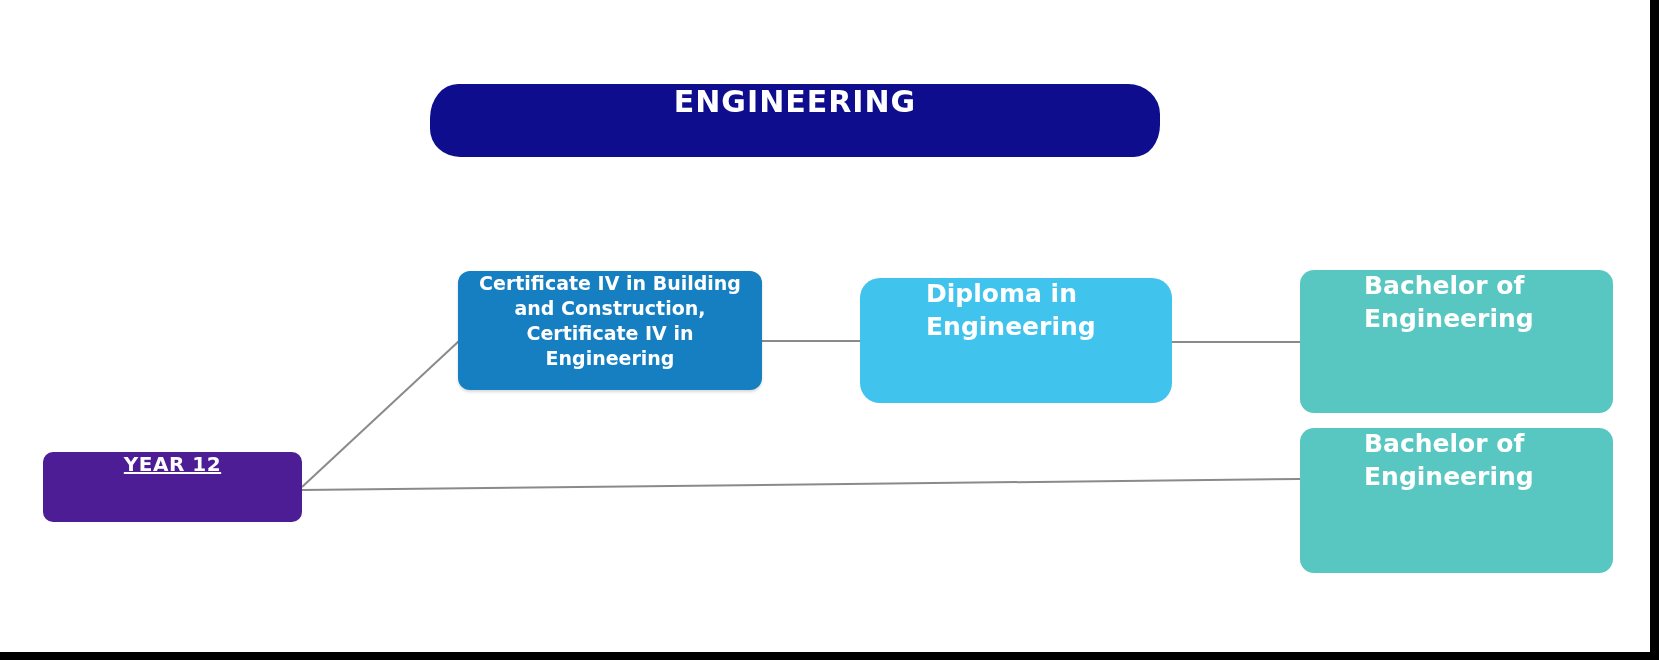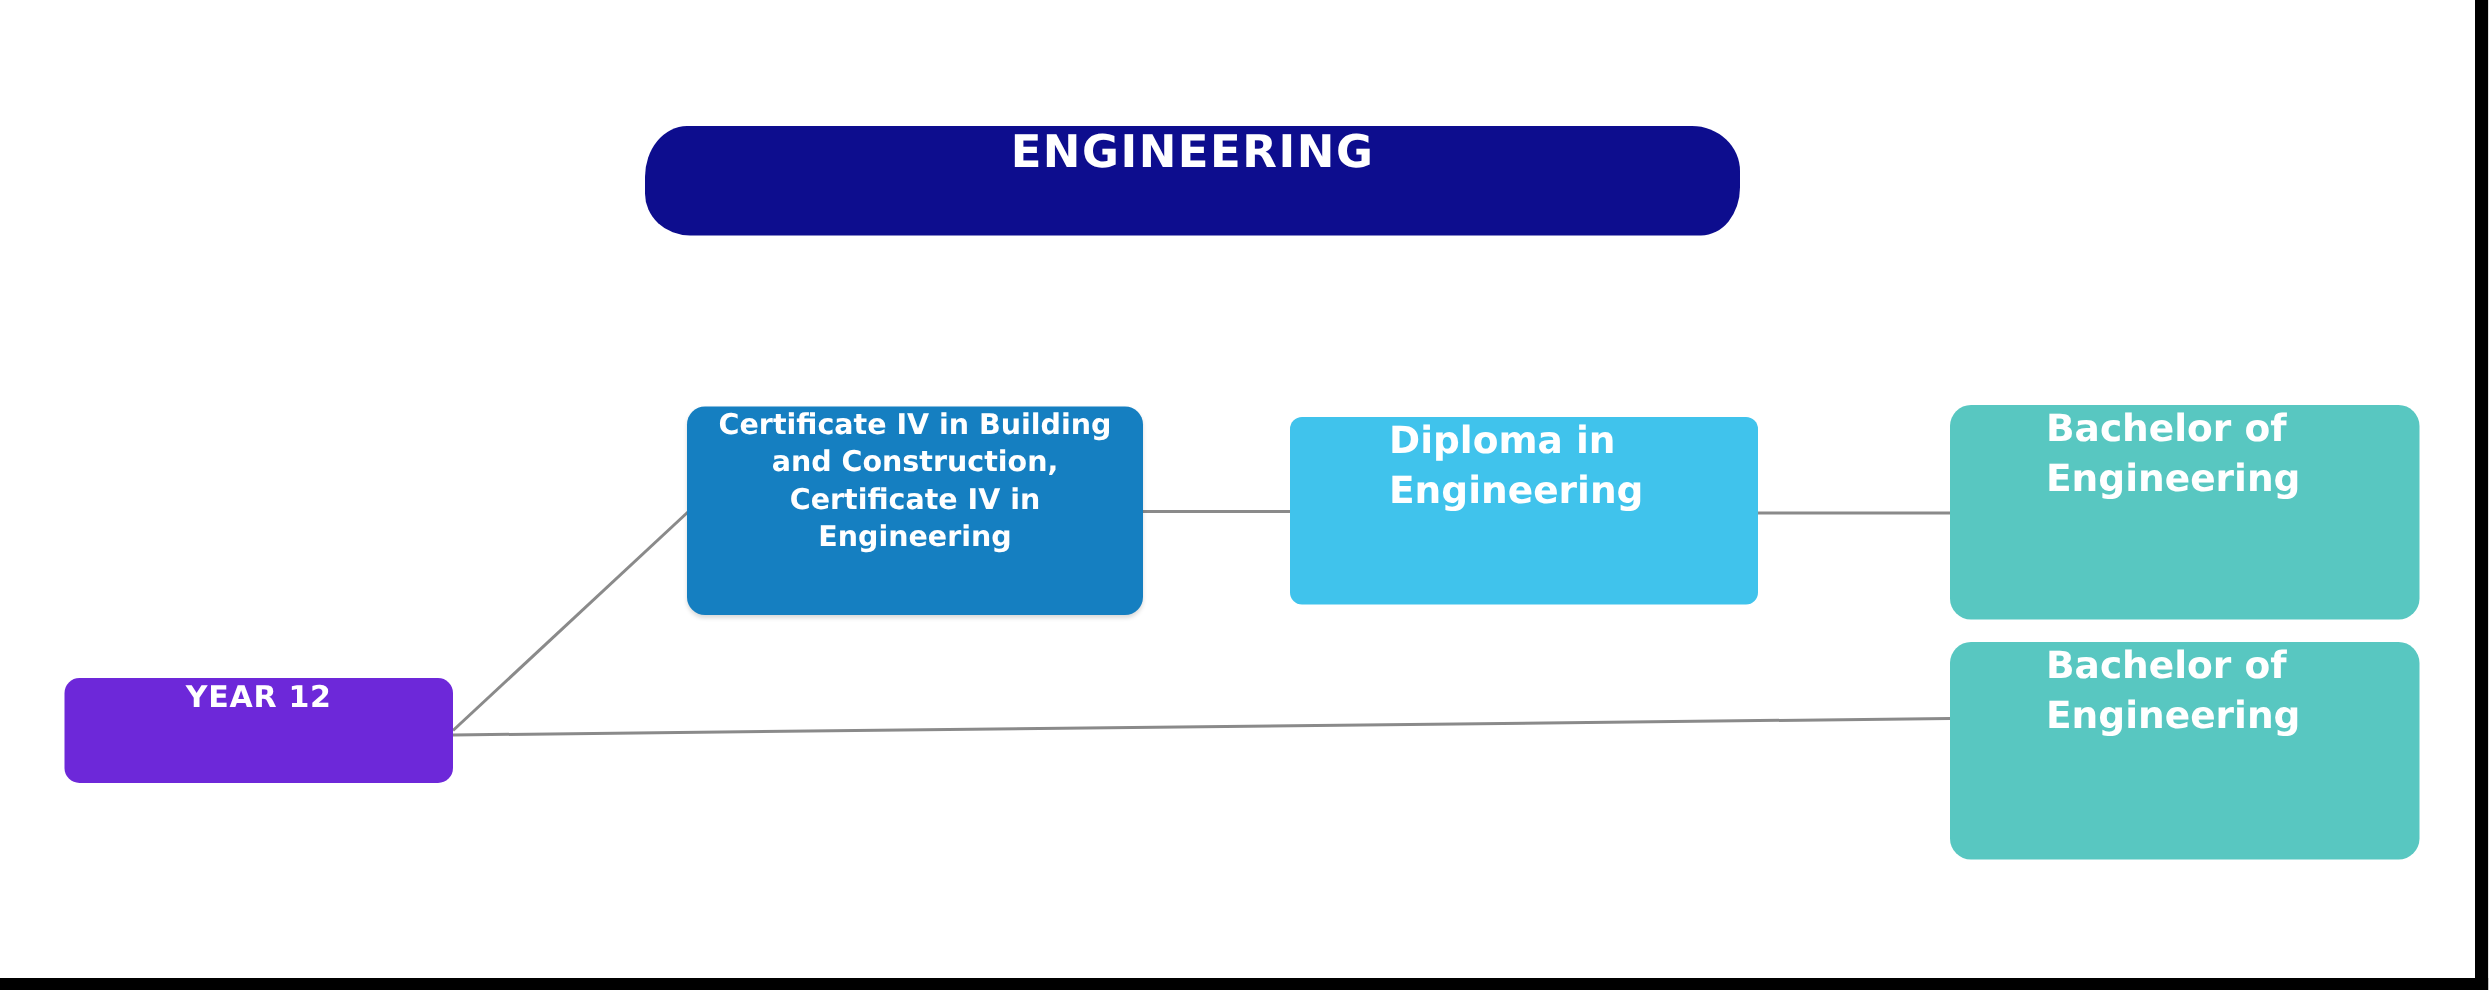--- a/index.html
+++ b/index.html
@@ -42,29 +42,29 @@
     font-weight: bold;
   }
   .node-year12 {
     left: 43px; top: 452px;
     width: 259px; height: 70px;
     border-radius: 10px;
   }
   .node-year12 .node-label { font-size: 20px; letter-spacing: 0.5px; text-align: center; }
   .node-cert4 {
     left: 458px; top: 271px;
-    width: 304px; height: 139px;
+    width: 304px; height: 119px;
     border-radius: 12px;
     box-shadow: 0 2px 3px rgba(0,0,0,0.15);
   }
   .node-cert4 .node-label { font-size: 19px; line-height: 1.32; text-align: center; }
   .node-diploma {
     left: 860px; top: 278px;
     width: 312px; height: 125px;
-    border-radius: 8px;
+    border-radius: 20px;
     justify-content: flex-start;
     padding-left: 66px;
   }
   .node-diploma .node-label { font-size: 25px; line-height: 1.3; text-align: left; }
   .node-bachelor-top {
     left: 1300px; top: 270px;
     width: 313px; height: 143px;
     border-radius: 14px;
     justify-content: flex-start;
     padding-left: 64px;
@@ -100,21 +100,21 @@
     <line x1="302" y1="487" x2="459" y2="341" stroke-width="2" stroke="#8a8a8a"></line>
     <line x1="302" y1="490" x2="1300" y2="479" stroke-width="2" stroke="#8a8a8a"></line>
     <line x1="762" y1="341" x2="860" y2="341" stroke-width="2" stroke="#8a8a8a"></line>
     <line x1="1172" y1="342" x2="1300" y2="342" stroke-width="2" stroke="#8a8a8a"></line>
   </svg>
 
   <div class="title-banner" style="background-color: rgb(13, 13, 142);">
     <span class="title-label">ENGINEERING</span>
   </div>
 
-  <div class="node node-year12" style="background-color: #6d28d9;">
+  <div class="node node-year12" style="background-color: #4c1d95; text-decoration: underline;">
     <span class="node-label">YEAR 12</span>
   </div>
 
   <div class="node node-cert4" style="background-color: rgb(21, 127, 193);">
     <span class="node-label">Certificate IV in Building
 and Construction,
 Certificate IV in
 Engineering</span>
   </div>
 

